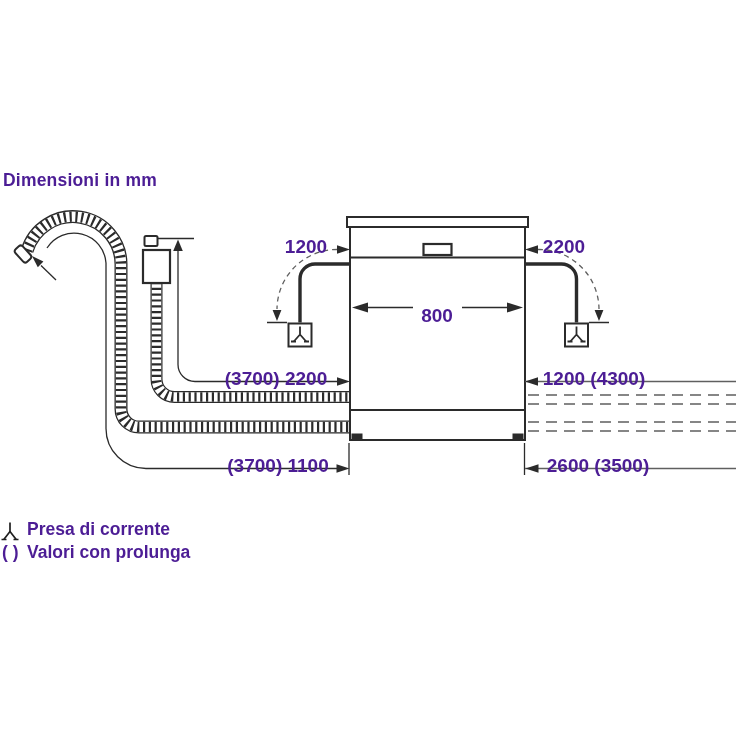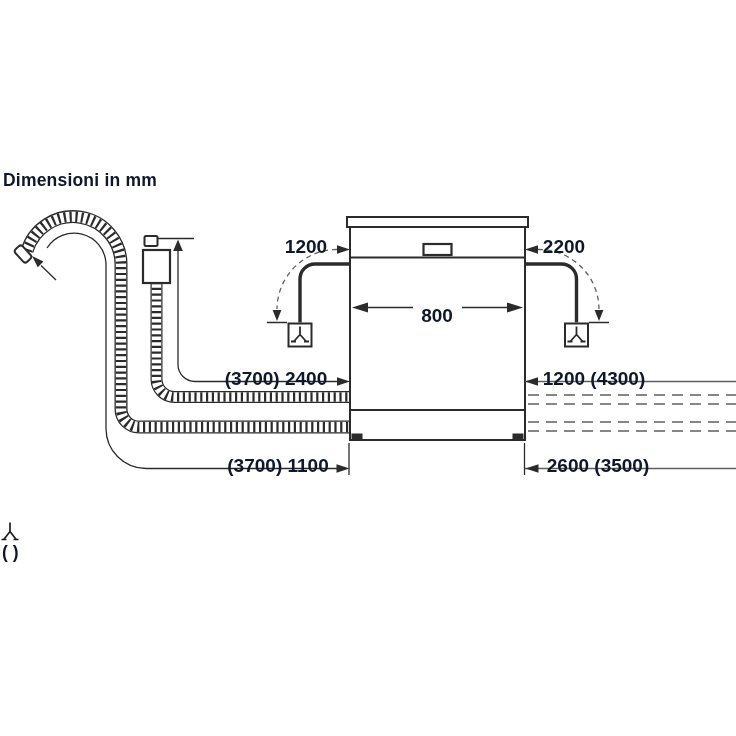--- a/index.html
+++ b/index.html
@@ -6,21 +6,21 @@
   .canvas{
     position:relative;
     width:736px;height:736px;
     background:#ffffff;
     overflow:hidden;
     font-family:"Liberation Sans",sans-serif;
   }
   .canvas svg{position:absolute;left:0;top:0;}
   .lbl{
     position:absolute;
-    color:#0f172a;
+    color:#4c1d95;
     font-family:"Liberation Sans",sans-serif;
     font-weight:700;
     white-space:nowrap;
     line-height:1.1;
   }
   .title{font-size:17.5px;letter-spacing:.2px;}
   .dim{font-size:19px;transform:translateX(-50%);margin-top:12px;}
   .legend{font-size:17.5px;}
 </style>
 </head>
@@ -137,25 +137,27 @@
   </svg>
 
   <div class="lbl title" style="left:3px;top:171px;">Dimensioni in mm</div>
 
   <div class="lbl dim" style="left:306px;top:225px;">1200</div>
 
   <div class="lbl dim" style="left:564px;top:225px;">2200</div>
 
   <div class="lbl dim" style="left:437px;top:294px;">800</div>
 
-  <div class="lbl dim" style="left:276px;top:357px;">(3700) 2400</div>
+  <div class="lbl dim" style="left:276px;top:357px;">(3700) 2200</div>
 
   <div class="lbl dim" style="left:594px;top:357px;">1200 (4300)</div>
 
   <div class="lbl dim" style="left:278px;top:444px;">(3700) 1100</div>
 
   <div class="lbl dim" style="left:598px;top:444px;">2600 (3500)</div>
 
+  <div class="lbl legend" style="left:27px;top:520px;">Presa di corrente</div>
 
   <div class="lbl legend" style="left:2px;top:543px;">( )</div>
 
+  <div class="lbl legend" style="left:27px;top:543px;">Valori con prolunga</div>
 
 </div>
 
 </body></html>

